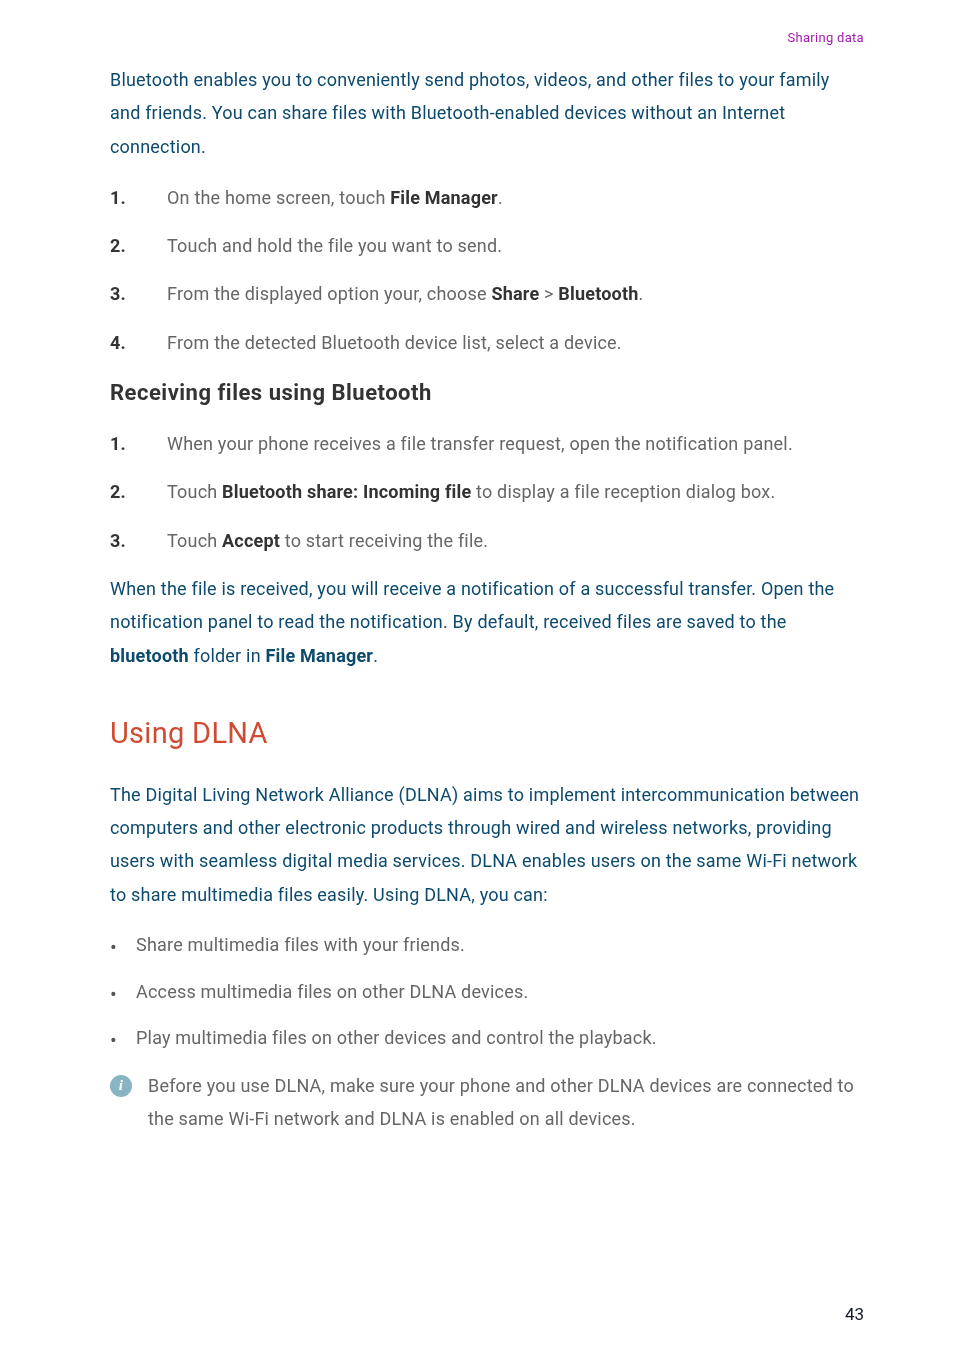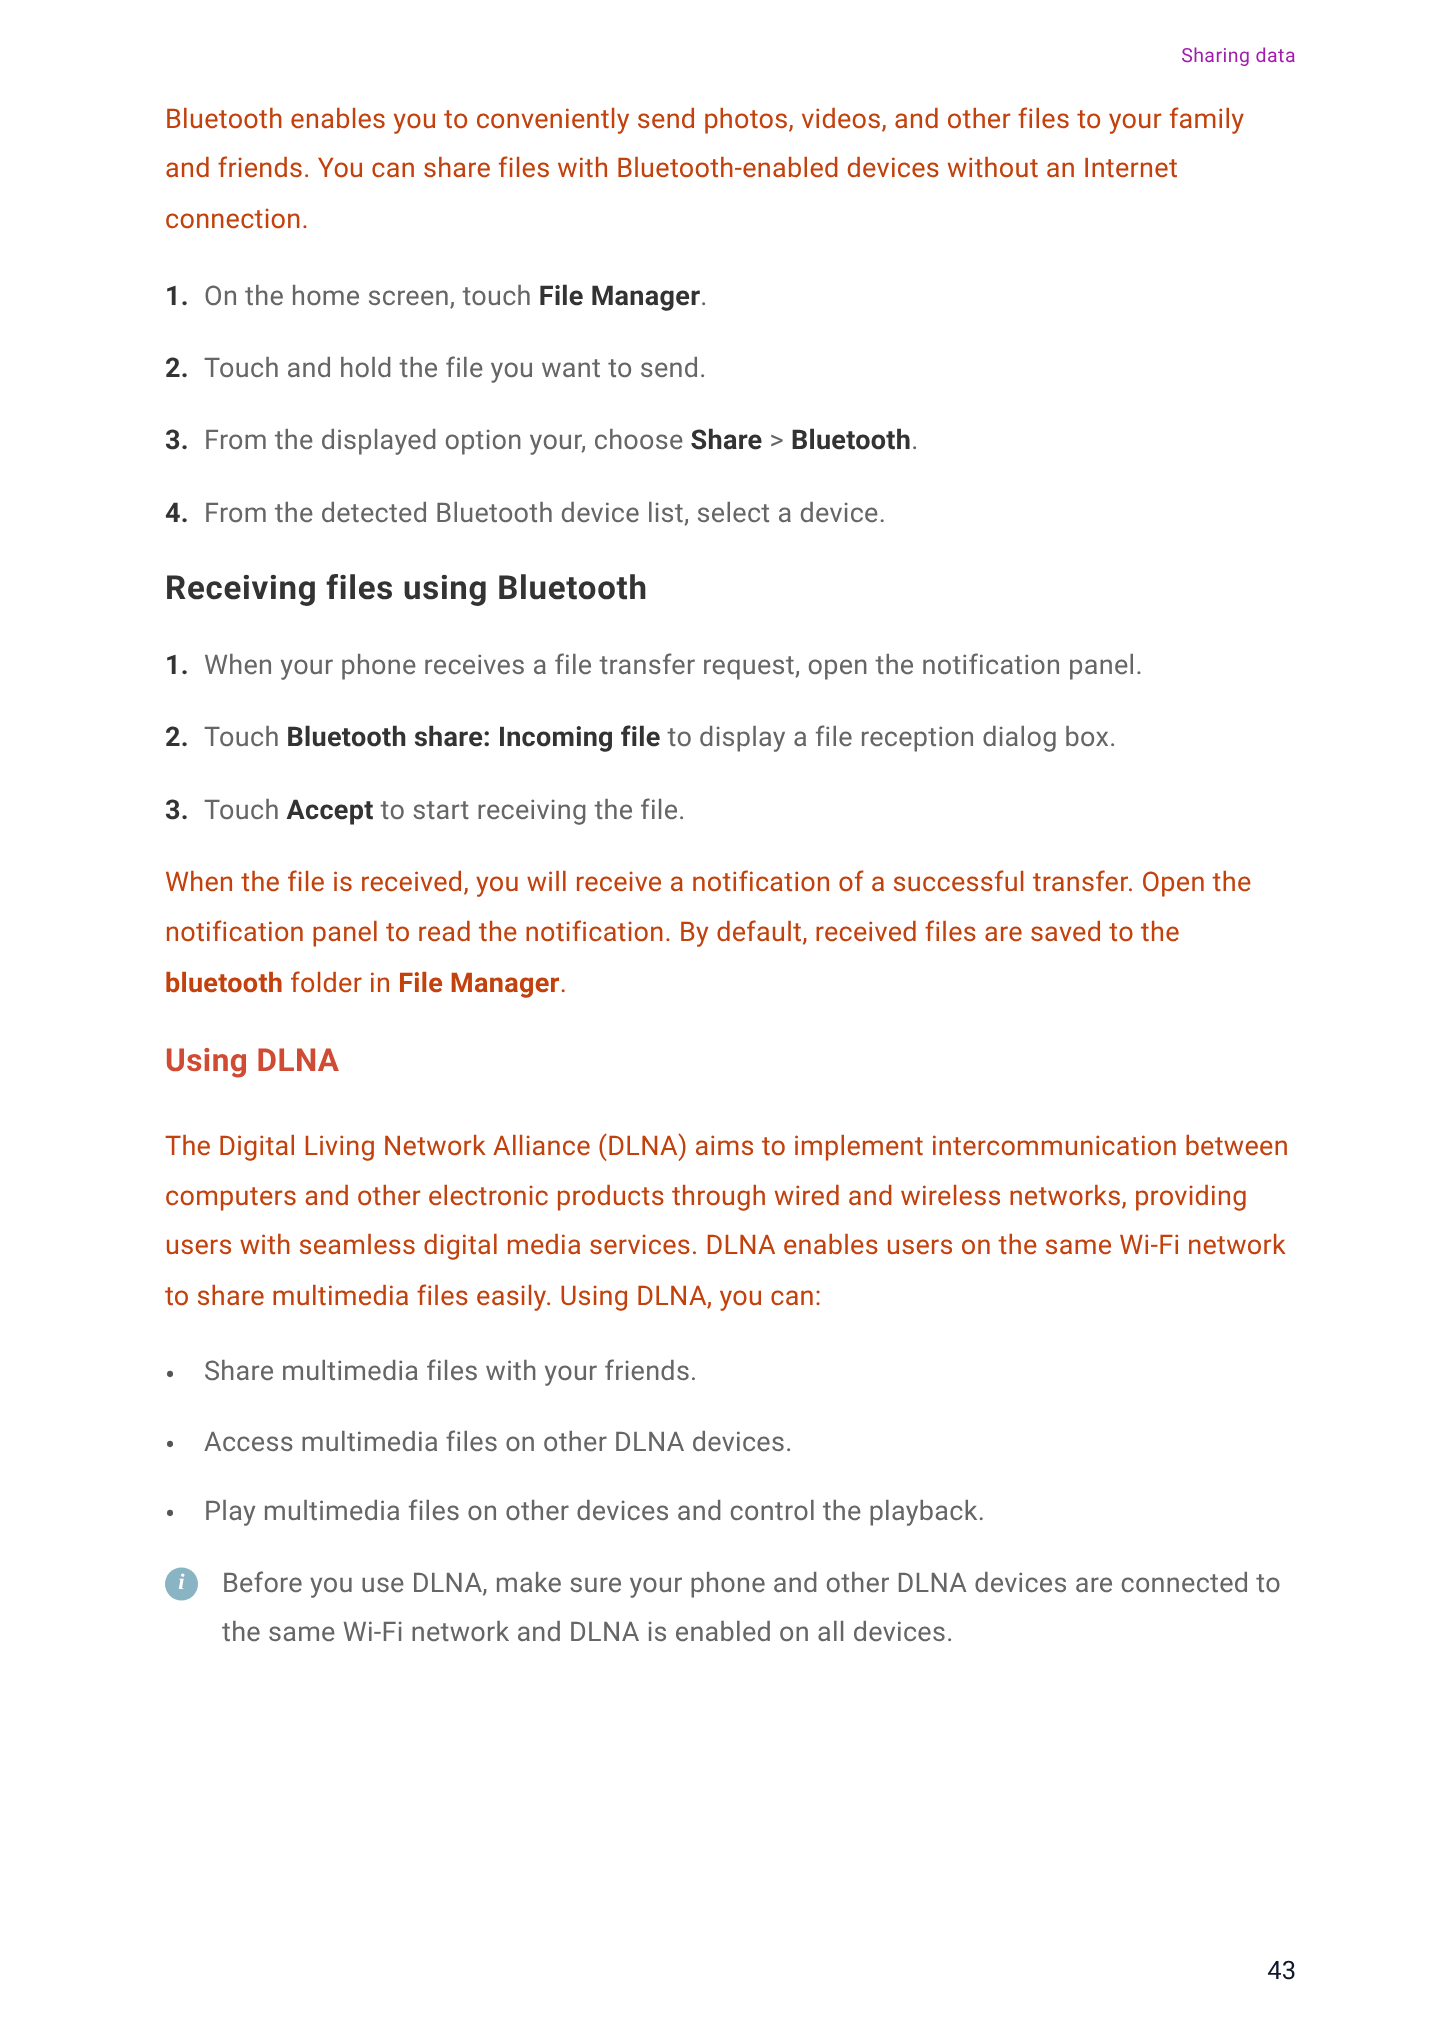--- a/index.html
+++ b/index.html
@@ -23,21 +23,21 @@
   }
   .h2 {
     font-size: 22px;
     font-weight: 700;
     color: #333333;
     margin-bottom: 22px;
     letter-spacing: 0.5px;
   }
   .body-text {
     font-size: 18px;
-    color: #c2410c;
+    color: #0c4a6e;
     line-height: 1.85;
     margin-bottom: 18px;
     letter-spacing: 0.2px;
   }
   .ol-item {
     display: flex;
     align-items: baseline;
     margin-bottom: 15px;
     font-size: 18px;
     line-height: 1.85;
@@ -45,27 +45,28 @@
   }
   .ol-num {
     font-weight: 700;
     color: #333333;
     min-width: 26px;
     flex-shrink: 0;
   }
   .ol-body {
     color: #666666;
     flex: 1;
+    margin-left: 31px;
   }
   .ol-body strong { font-weight: 700; color: #333333; }
   .h1-red {
-    font-size: 21px;
-    font-weight: 700;
+    font-size: 29px;
+    font-weight: 400;
     color: #cf4b33;
-    margin-top: 24px;
+    margin-top: 44px;
     margin-bottom: 28px;
     letter-spacing: 0.3px;
   }
   .bullet-item {
     display: flex;
     align-items: baseline;
     margin-bottom: 15px;
     font-size: 18px;
     line-height: 1.75;
     letter-spacing: 0.2px;

